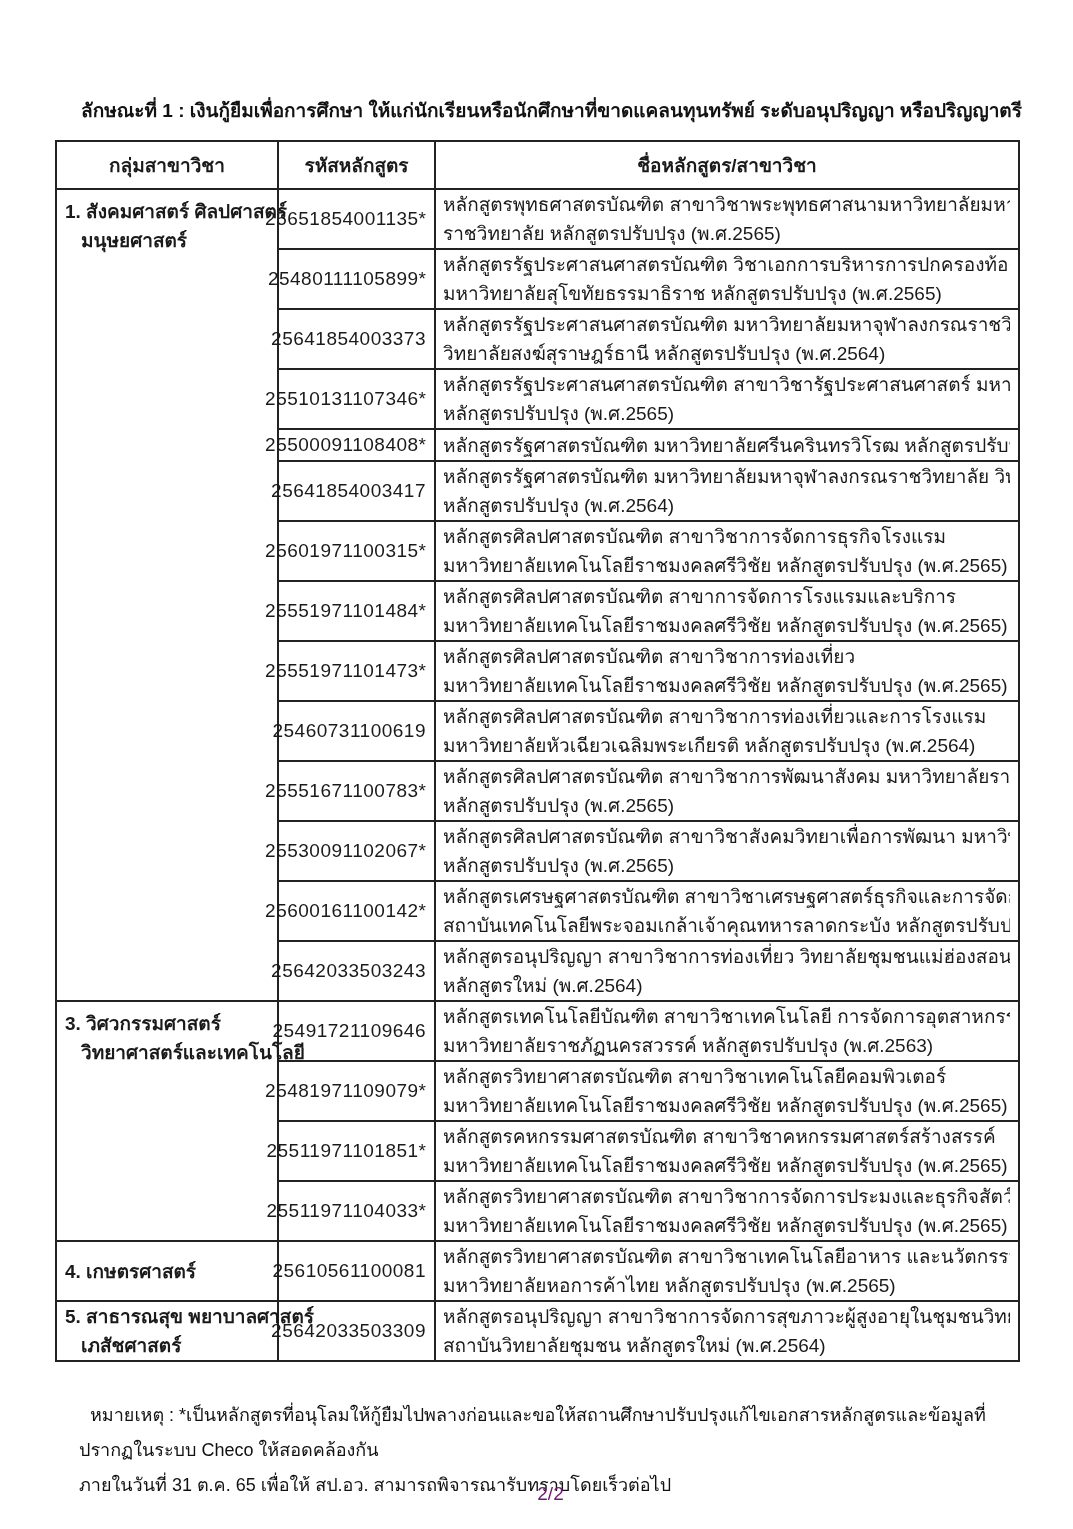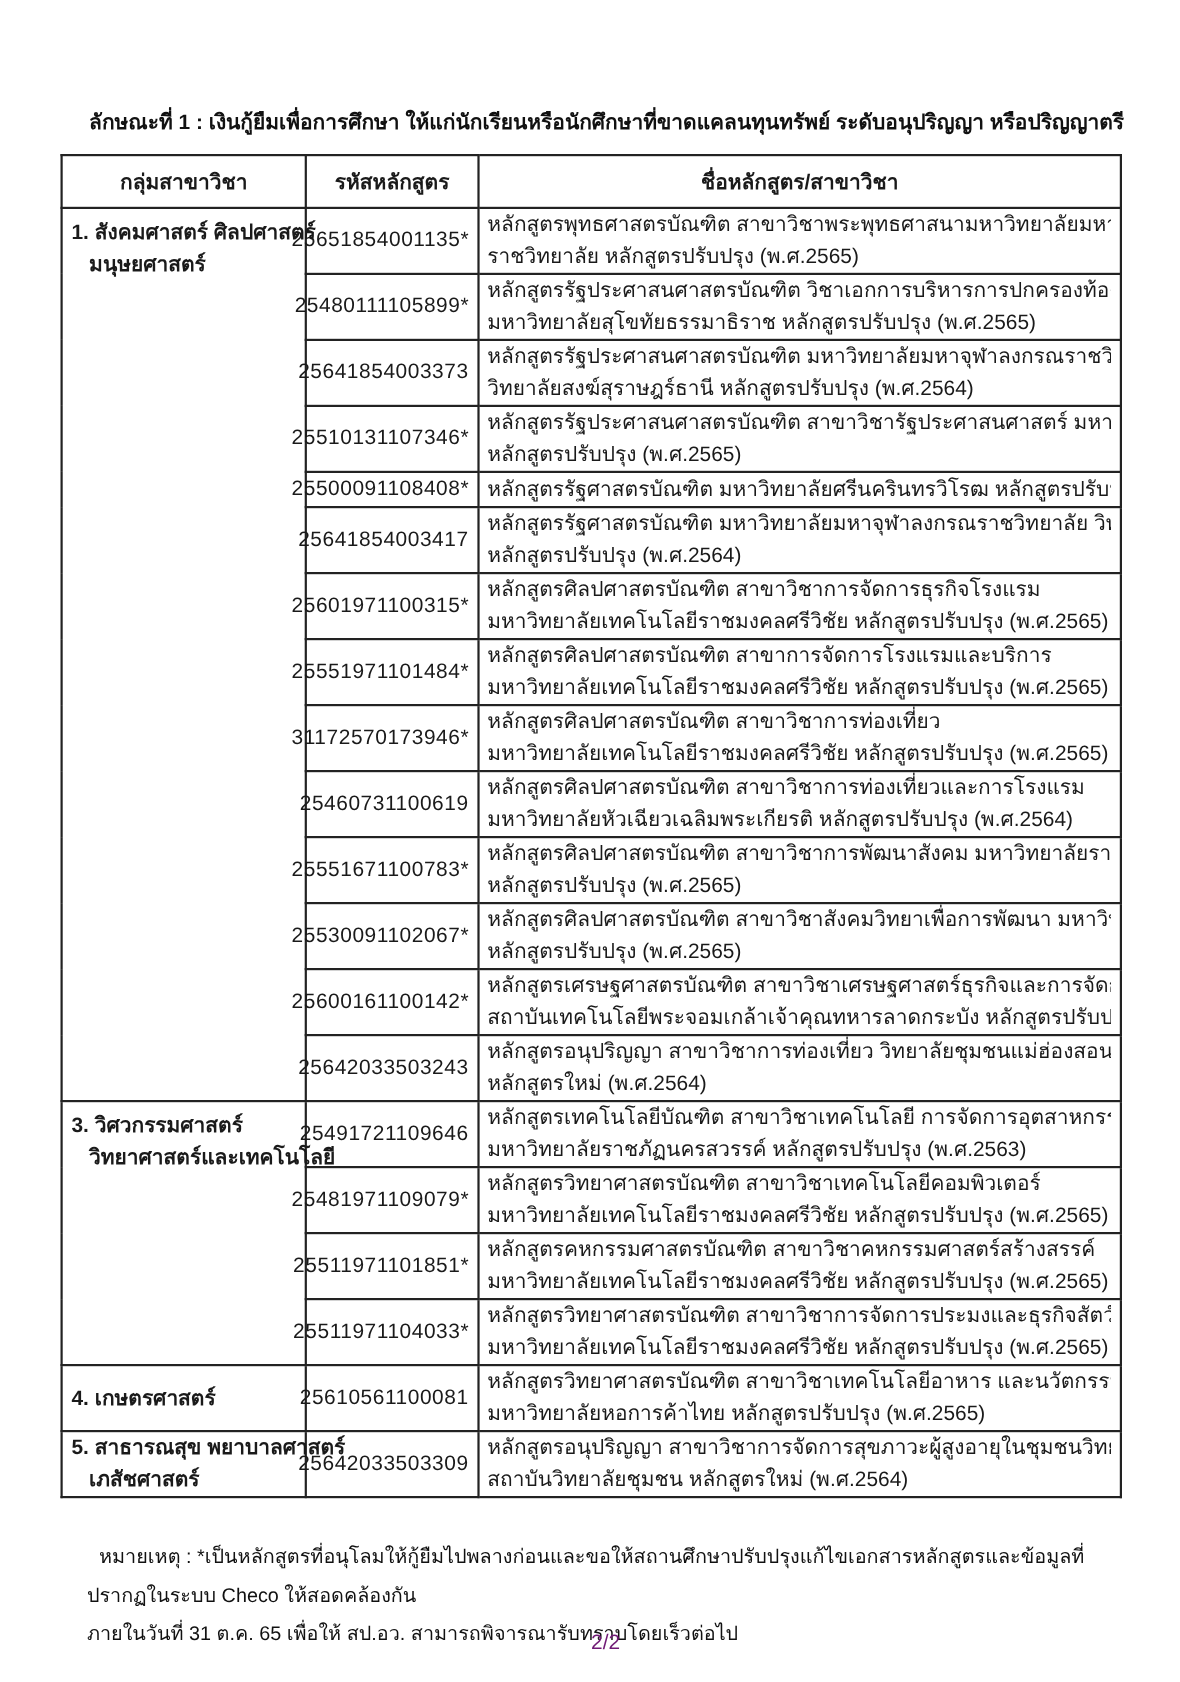--- a/index.html
+++ b/index.html
@@ -217,21 +217,21 @@
             </div>
           </td>
           <td class="name-cell">
             <div class="name-line">หลักสูตรศิลปศาสตรบัณฑิต สาขาการจัดการโรงแรมและบริการ</div>
             <div class="name-line">มหาวิทยาลัยเทคโนโลยีราชมงคลศรีวิชัย หลักสูตรปรับปรุง (พ.ศ.2565)</div>
           </td>
         </tr>
         <tr class="two-line">
           <td class="code-cell">
             <div class="code-wrap">
-              <span class="code-text">31172570173946</span>
+              <span class="code-text">25551971101473</span>
               <span class="star-mark">*</span>
             </div>
           </td>
           <td class="name-cell">
             <div class="name-line">หลักสูตรศิลปศาสตรบัณฑิต สาขาวิชาการท่องเที่ยว</div>
             <div class="name-line">มหาวิทยาลัยเทคโนโลยีราชมงคลศรีวิชัย หลักสูตรปรับปรุง (พ.ศ.2565)</div>
           </td>
         </tr>
         <tr class="two-line">
           <td class="code-cell">

